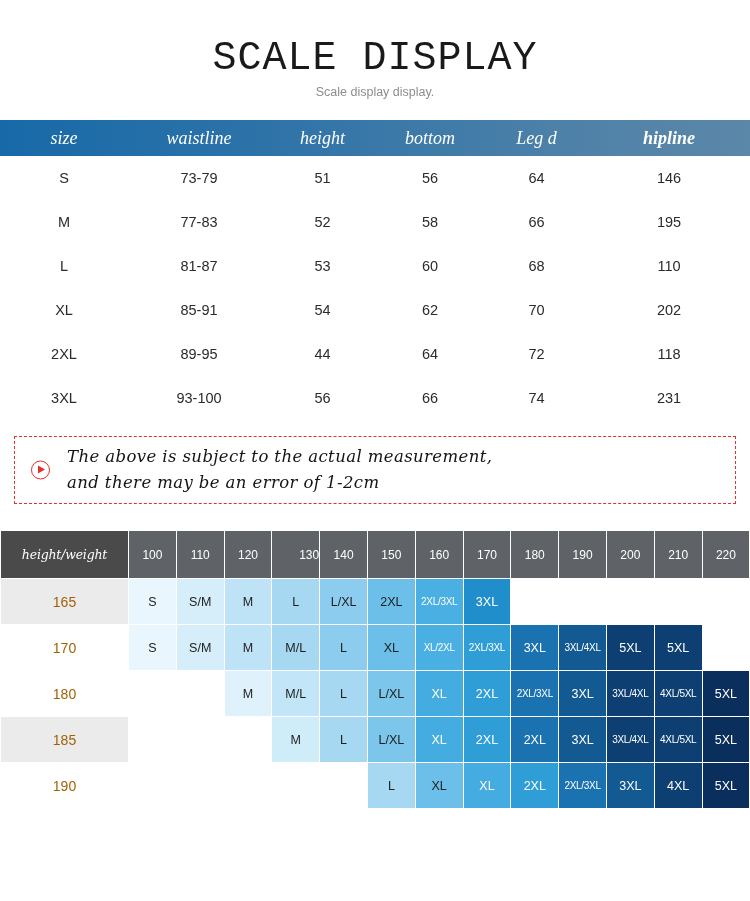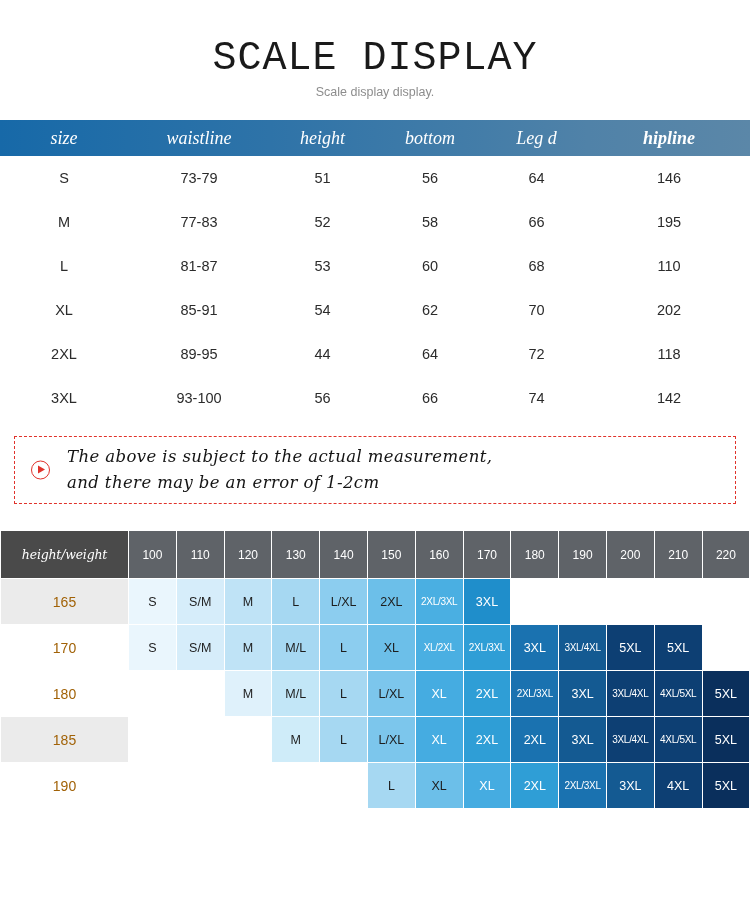--- a/index.html
+++ b/index.html
@@ -191,21 +191,21 @@
           <td>64</td>
           <td>72</td>
           <td>118</td>
         </tr>
         <tr>
           <td>3XL</td>
           <td>93-100</td>
           <td>56</td>
           <td>66</td>
           <td>74</td>
-          <td>142</td>
+          <td>231</td>
         </tr>
       </tbody>
   </table>
 
   <div class="note-wrap">
     <div class="note">
       <span class="note-arrow"></span>
       <div class="note-text">
         <div>The above is subject to the actual measurement,</div>
         <div>and there may be an error of 1-2cm</div>
@@ -214,21 +214,21 @@
   </div>
 
   <div class="matrix-wrap">
     <table class="matrix">
       <thead>
         <tr id="matrix-head-row">
             <th class="corner" style="width: 128px;">height/weight</th>
             <th style="width: 47.8px;">100</th>
             <th style="width: 47.8px;">110</th>
             <th style="width: 47.8px;">120</th>
-            <th style="width: 47.8px;">130</th>
+            <th style="width: 47.8px; text-align: right;">130</th>
             <th style="width: 47.8px;">140</th>
             <th style="width: 47.8px;">150</th>
             <th style="width: 47.8px;">160</th>
             <th style="width: 47.8px;">170</th>
             <th style="width: 47.8px;">180</th>
             <th style="width: 47.8px;">190</th>
             <th style="width: 47.8px;">200</th>
             <th style="width: 47.8px;">210</th>
             <th style="width: 47.8px;">220</th>
           </tr>

